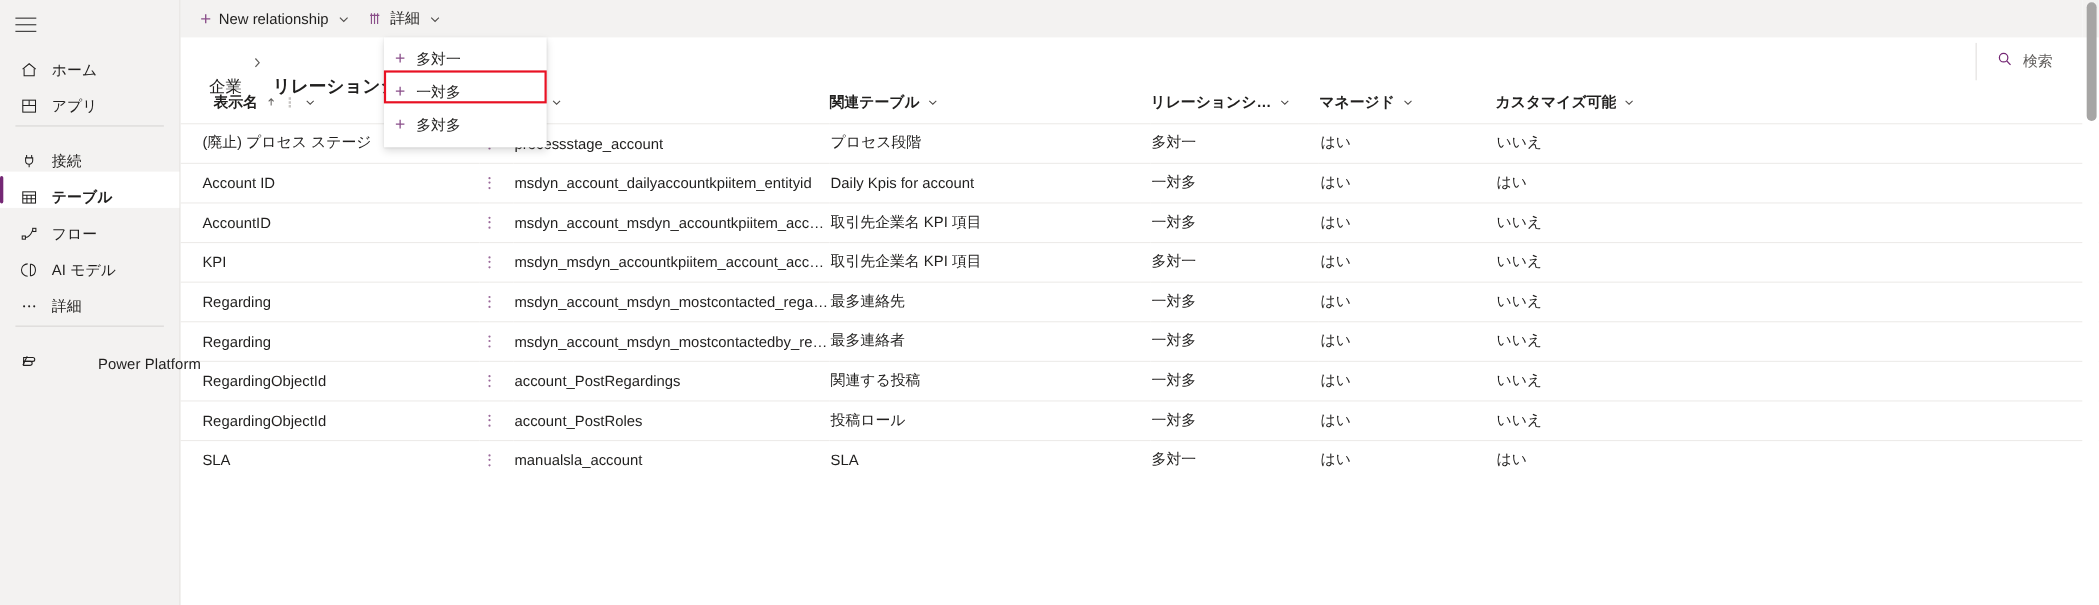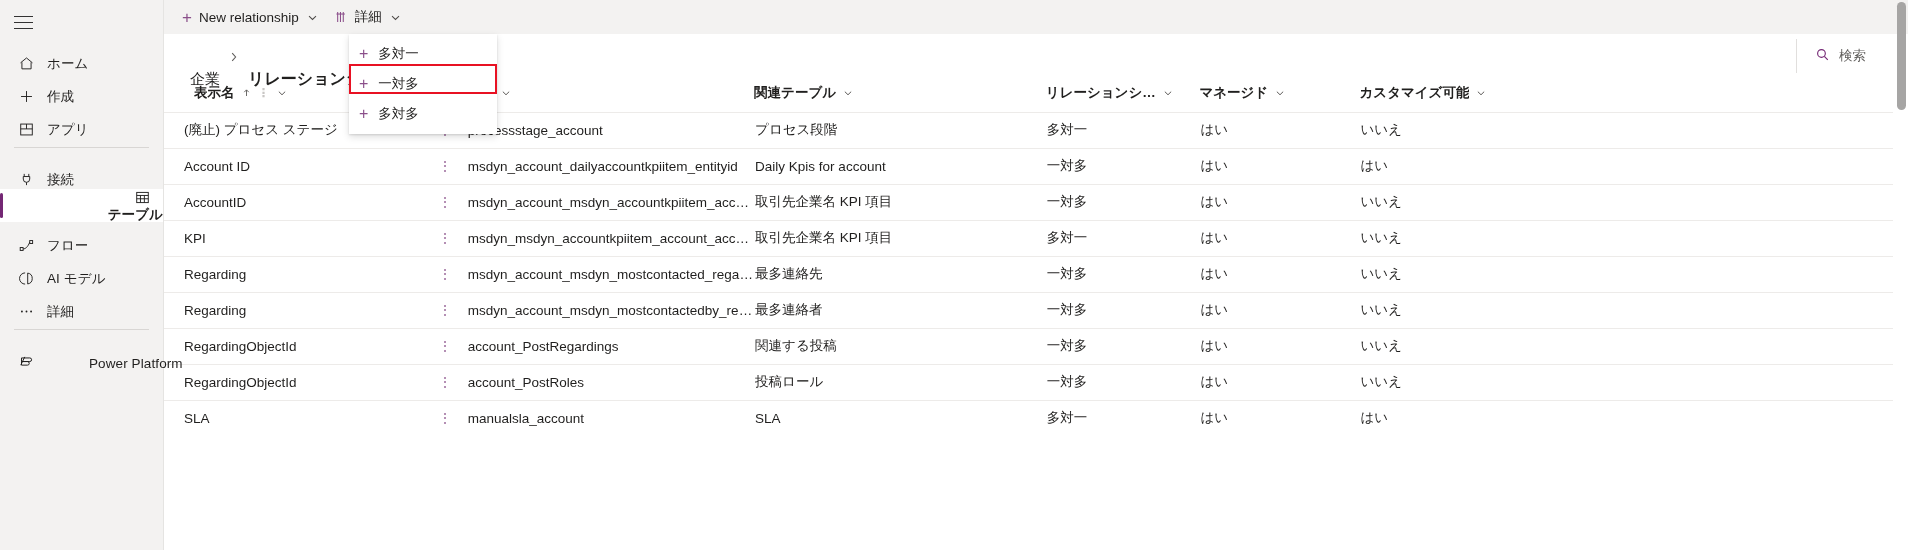--- a/index.html
+++ b/index.html
@@ -40,21 +40,21 @@
     font-size: 13.5px;
   }
   .nav-item .nav-ico {
     width: 20px; height: 20px; min-width: 20px;
     display: flex; align-items: center; justify-content: center;
     margin-right: 11px;
     color: #201f1e;
   }
   .nav-item .nav-ico svg { display: block; }
   .nav-item .nav-label { white-space: nowrap; letter-spacing: .1px; }
-  .nav-item.selected { background: #ffffff; font-weight: 600; flex-direction: column; }
+  .nav-item.selected { background: #ffffff; font-weight: 600; }
   .nav-item.selected::before {
     content: ""; position: absolute; left: 0; top: 4px; bottom: 4px;
     width: 3px; background: #742774; border-radius: 2px;
   }
   .nav-sep {
     height: 1px; background: #d8d6d4; margin: 8px 14px 8px 14px;
   }
   .pp-item { margin-top: 2px; }
   .pp-item .nav-label { font-size: 13.5px; margin-left: 42px; }
 
@@ -184,28 +184,20 @@
     <div class="nav-item">
       <span class="nav-ico">
         <svg width="17" height="17" viewBox="0 0 20 20" fill="none" stroke="#201f1e" stroke-width="1.1">
           <path d="M3 9.2 10 3.5l7 5.7"></path>
             <path d="M4.6 8.6V16.3h10.8V8.6"></path>
         </svg>
       </span>
       <span class="nav-label">ホーム</span>
     </div>
 
-    <div class="nav-item">
-      <span class="nav-ico">
-        <svg width="17" height="17" viewBox="0 0 20 20" stroke="#201f1e" stroke-width="1.1">
-          <path d="M10 3.6v12.8M3.6 10h12.8"></path>
-        </svg>
-      </span>
-      <span class="nav-label">作成</span>
-    </div>
 
 
     <div class="nav-item">
       <span class="nav-ico">
         <svg width="17" height="17" viewBox="0 0 20 20" fill="none" stroke="#201f1e" stroke-width="1.1">
           <rect x="3.2" y="3.6" width="13.6" height="12.8"></rect>
             <path d="M3.2 9.3h13.6M10 3.6v5.7"></path>
         </svg>
       </span>
       <span class="nav-label">アプリ</span>

